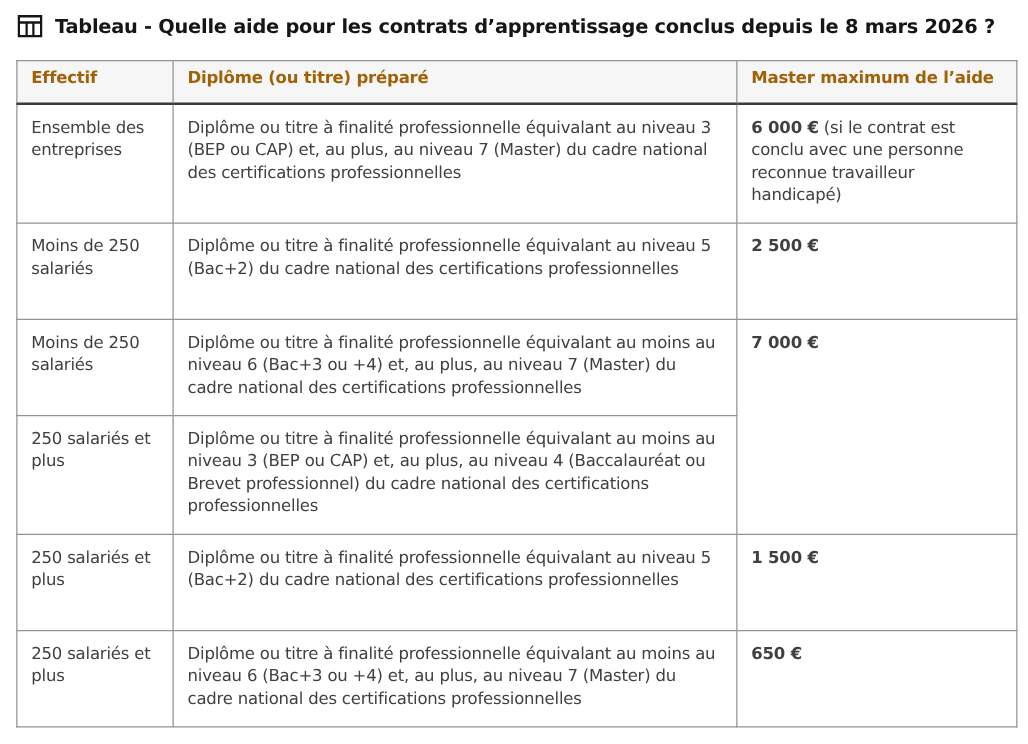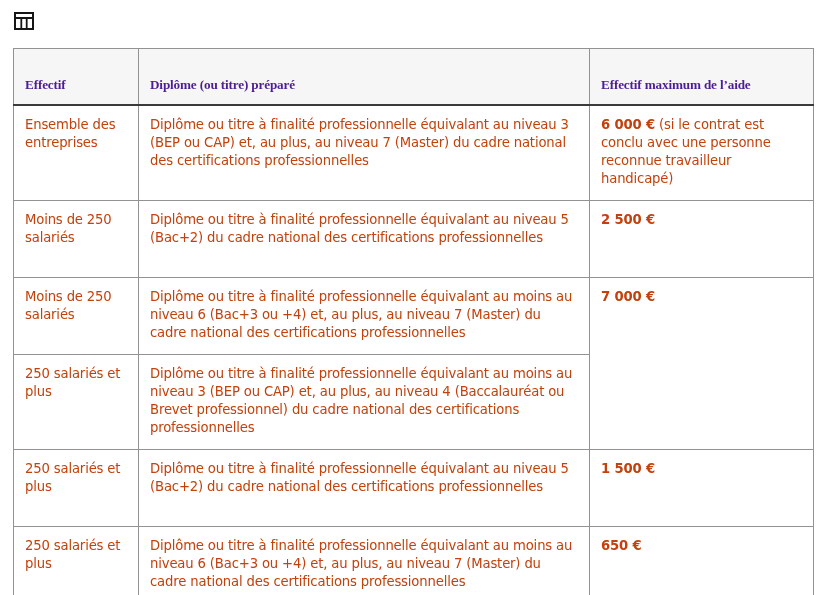--- a/index.html
+++ b/index.html
@@ -48,63 +48,63 @@
     table.aid-table th, table.aid-table td {
       border: 1px solid #929292;
       vertical-align: top;
       text-align: left;
       padding: 10px 11px 10px 11px;
     }
     table.aid-table thead th {
       background: #f6f6f6;
       font-weight: bold;
       height: 19px;
-      padding-top: 27px;
+      padding-top: 5px;
       padding-bottom: 9px;
       border-bottom: 2px solid #3a3a3a;
-      color: #4c1d95;
-      font-family: Liberation Serif, serif;
+      color: #a16207;
     }
     col.c1 { width: 125px; }
     col.c2 { width: 451px; }
     col.c3 { width: 224px; }
     td .amount { font-weight: bold; text-align: center; }
-    td.cell { color: #c2410c; }
+    td.cell { color: #404040; }
     tr.r1 td { height: 74px; }
     tr.r2 td { height: 56px; }
     tr.r3 td { height: 56px; }
     tr.r4 td { height: 74px; }
     tr.r5 td { height: 56px; }
     tr.r6 td { height: 56px; }
   </style>
 </head>
 <body>
 
 <div class="caption">
   <span class="icon">
     <svg width="20" height="18" viewBox="0 0 20 18">
       <rect x="1" y="1" width="18" height="16" fill="none" stroke="#161616" stroke-width="2"></rect>
       <line x1="1" y1="6" x2="19" y2="6" stroke="#161616" stroke-width="2"></line>
       <line x1="7.3" y1="6" x2="7.3" y2="17" stroke="#161616" stroke-width="1.8"></line>
       <line x1="12.7" y1="6" x2="12.7" y2="17" stroke="#161616" stroke-width="1.8"></line>
     </svg>
   </span>
+  <span>Tableau - Quelle aide pour les contrats d’apprentissage conclus depuis le 8 mars 2026 ?</span>
 </div>
 
 <table class="aid-table">
   <colgroup>
     <col class="c1">
       <col class="c2">
       <col class="c3">
   </colgroup>
   <thead>
     <tr>
       <th>Effectif</th>
       <th>Diplôme (ou titre) préparé</th>
-      <th>Effectif maximum de l’aide</th>
+      <th>Master maximum de l’aide</th>
     </tr>
   </thead>
   <tbody>
     <tr class="r1">
       <td class="cell">Ensemble des entreprises</td>
       <td class="cell">Diplôme ou titre à finalité professionnelle équivalant au niveau 3 (BEP ou CAP) et, au plus, au niveau 7 (Master) du cadre national des certifications professionnelles</td>
       <td class="cell"><span class="amount">6 000 €</span><span> (si le contrat est conclu avec une personne reconnue travailleur handicapé)</span></td>
     </tr>
     <tr class="r2">
       <td class="cell">Moins de 250 salariés</td>

